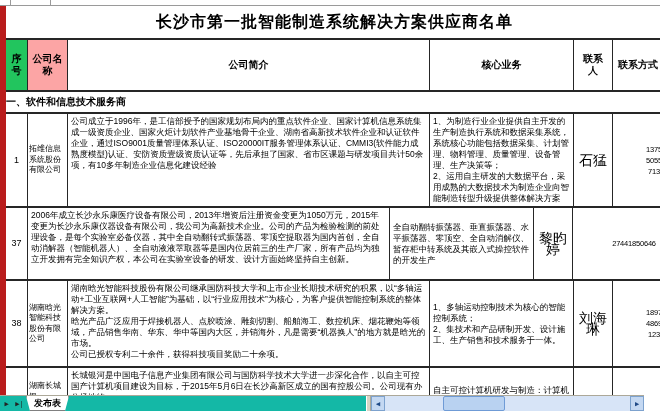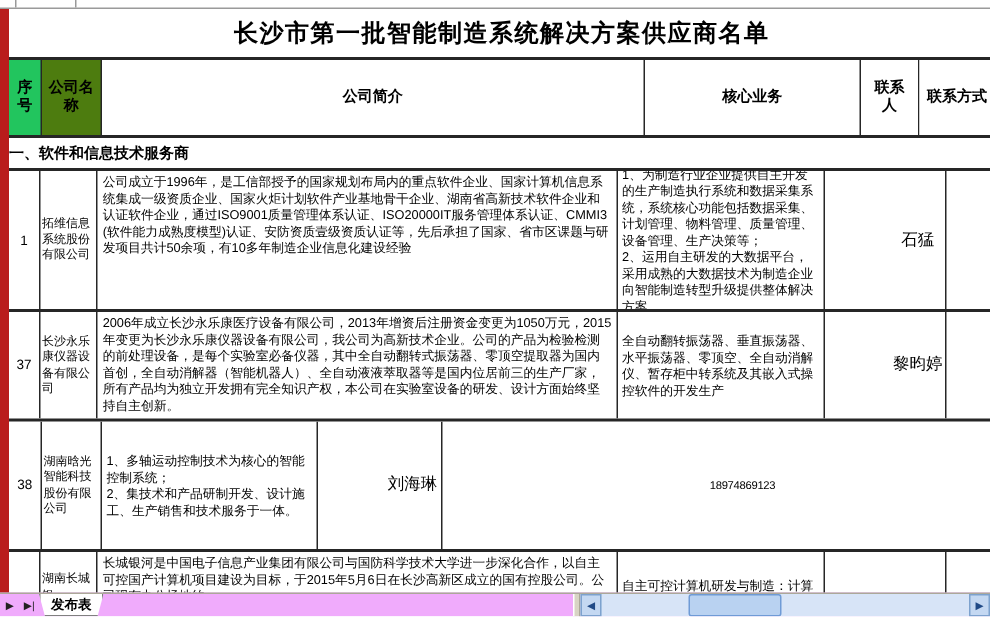--- a/index.html
+++ b/index.html
@@ -15,42 +15,42 @@
   .c-no{width:22px;}  .c-name{width:40px;}  .c-intro{width:362px;}
   .c-core{width:144px;} .c-contact{width:39px;} .c-phone{width:50px;flex:1;}
   
   .title-row{height:34px;align-items:center;justify-content:center;}
   .title-cell{width:100%;text-align:center;font-weight:bold;font-size:16px;letter-spacing:1px;border:none;}
   
   .header-row{height:52px;}
   .header-cell{display:flex;align-items:center;justify-content:center;text-align:center;
                font-weight:bold;font-size:10px;line-height:12px;background:#fff;}
   .hc-pad{padding:0 5px;}
-  .hc-name{background:#4d7c0f;padding:0 2px;}
+  .hc-name{background:#fca5a5;padding:0 2px;}
   .hc-no{background:#22c55e;padding:0 4px;}
   
   .section-row{height:22px;align-items:center;justify-content:center;}
   .section-cell{width:100%;text-align:left;font-weight:bold;font-size:10px;border:none;}
   
   .t{font-size:8.5px;line-height:11px;white-space:pre-wrap;word-break:break-all;}
   .v-center{display:flex;align-items:center;}
   .h-center{justify-content:center;text-align:center;}
   .t-no{font-size:9px;}
   .t-name{font-size:8px;line-height:10.5px;padding:1px;}
   .t-intro{padding:2px 3px;align-items:flex-start;}
   .t-core{padding:1px 3px;}
-  .t-contact{font-size:11px;margin-left:44px;}
+  .t-contact{font-size:14px;}
   .t-phone{font-size:7.5px;letter-spacing:-0.2px;margin-left:32px;}
   .r1{height:94px;} .r2{height:73px;} .r3{height:87px;}
   .r4{height:28px;border-bottom:none;}
   .r4 .t-name{padding-top:13px;}
   .r4 .t-core{padding-top:17px;align-items:flex-start;}
   
-  .bottombar{position:absolute;left:0;right:0;bottom:0;height:15px;background:#f0abfc;
-             border-top:1px solid #aca899;display:flex;align-items:stretch;font-size:7px;}
+  .bottombar{position:absolute;left:0;right:16px;bottom:0;height:15px;background:#14b8a6;
+             border-top:1px solid #aca899;display:flex;align-items:stretch;font-size:7px;font-family:Liberation Mono, monospace;}
   .navbtn{display:flex;align-items:center;justify-content:center;width:13px;color:#222;cursor:default;}
   .sheettab{display:flex;align-items:center;justify-content:center;background:#ffffff;
             border:1px solid #808080;border-top:none;padding:0 7px;font-size:9px;font-weight:bold;
             clip-path:polygon(0 0,100% 0,calc(100% - 4px) 100%,4px 100%);}
   .tabfiller{flex:1;}
   .splitter{width:3px;background:#d8d4c4;border-left:1px solid #fff;border-right:1px solid #aca899;}
   .hscroll{position:relative;width:273px;background:#d7e4f7;display:flex;}
   .scrollarrow{width:14px;height:15px;background:#c4d8f2;border:1px solid #7da2ce;box-sizing:border-box;
                display:flex;align-items:center;justify-content:center;color:#204a87;font-size:7px;}
   .scrollarrow.right{position:absolute;right:0;top:0;}
@@ -91,30 +91,32 @@
       <div class="cell c-name v-center t t-name">拓维信息系统股份有限公司</div>
       <div class="cell c-intro v-center t t-intro">公司成立于1996年，是工信部授予的国家规划布局内的重点软件企业、国家计算机信息系统集成一级资质企业、国家火炬计划软件产业基地骨干企业、湖南省高新技术软件企业和认证软件企业，通过ISO9001质量管理体系认证、ISO20000IT服务管理体系认证、CMMI3(软件能力成熟度模型)认证、安防资质壹级资质认证等，先后承担了国家、省市区课题与研发项目共计50余项，有10多年制造企业信息化建设经验</div>
       <div class="cell c-core v-center t t-core">1、为制造行业企业提供自主开发的生产制造执行系统和数据采集系统，系统核心功能包括数据采集、计划管理、物料管理、质量管理、设备管理、生产决策等；
 2、运用自主研发的大数据平台，采用成熟的大数据技术为制造企业向智能制造转型升级提供整体解决方案</div>
       <div class="cell c-contact v-center h-center t t-contact">石猛</div>
       <div class="cell c-phone v-center h-center t t-phone">13755055713</div>
     </div>
 
     <div class="row r2">
       <div class="cell c-no v-center h-center t t-no">37</div>
-      <div class="cell c-name v-center t t-name">长沙永乐康仪器设备有限公司</div>
       <div class="cell c-intro v-center t t-intro">2006年成立长沙永乐康医疗设备有限公司，2013年增资后注册资金变更为1050万元，2015年变更为长沙永乐康仪器设备有限公司，我公司为高新技术企业。公司的产品为检验检测的前处理设备，是每个实验室必备仪器，其中全自动翻转式振荡器、零顶空提取器为国内首创，全自动消解器（智能机器人）、全自动液液萃取器等是国内位居前三的生产厂家，所有产品均为独立开发拥有完全知识产权，本公司在实验室设备的研发、设计方面始终坚持自主创新。</div>
       <div class="cell c-core v-center t t-core">全自动翻转振荡器、垂直振荡器、水平振荡器、零顶空、全自动消解仪、暂存柜中转系统及其嵌入式操控软件的开发生产</div>
       <div class="cell c-contact v-center h-center t t-contact">黎昀婷</div>
       <div class="cell c-phone v-center h-center t t-phone">27441850646</div>
     </div>
 
     <div class="row r3">
       <div class="cell c-no v-center h-center t t-no">38</div>
       <div class="cell c-name v-center t t-name">湖南晗光智能科技股份有限公司</div>
+      <div class="cell c-intro v-center t t-intro">湖南晗光智能科技股份有限公司继承国防科技大学和上市企业长期技术研究的积累，以“多轴运动+工业互联网+人工智能”为基础，以“行业应用技术”为核心，为客户提供智能控制系统的整体解决方案。
+晗光产品广泛应用于焊接机器人、点胶喷涂、雕刻切割、船舶海工、数控机床、烟花鞭炮等领域，产品销售华南、华东、华中等国内大区，并销海外，凡是需要“机器换人”的地方就是晗光的市场。
+公司已授权专利二十余件，获得科技项目奖励二十余项。</div>
       <div class="cell c-core v-center t t-core">1、多轴运动控制技术为核心的智能控制系统；
 2、集技术和产品研制开发、设计施工、生产销售和技术服务于一体。</div>
       <div class="cell c-contact v-center h-center t t-contact">刘海琳</div>
       <div class="cell c-phone v-center h-center t t-phone">18974869123</div>
     </div>
 
     <div class="row r4">
       <div class="cell c-no t t-no"></div>
       <div class="cell c-name t t-name">湖南长城银</div>
       <div class="cell c-intro t t-intro" style="display:block">长城银河是中国电子信息产业集团有限公司与国防科学技术大学进一步深化合作，以自主可控国产计算机项目建设为目标，于2015年5月6日在长沙高新区成立的国有控股公司。公司现有办公场地约</div>

